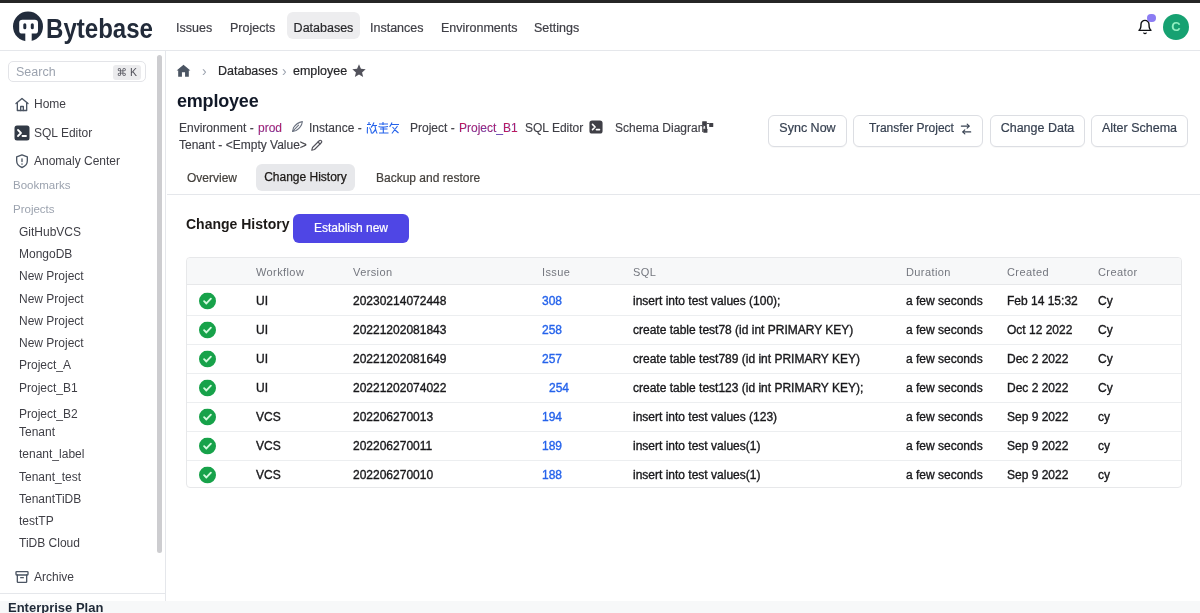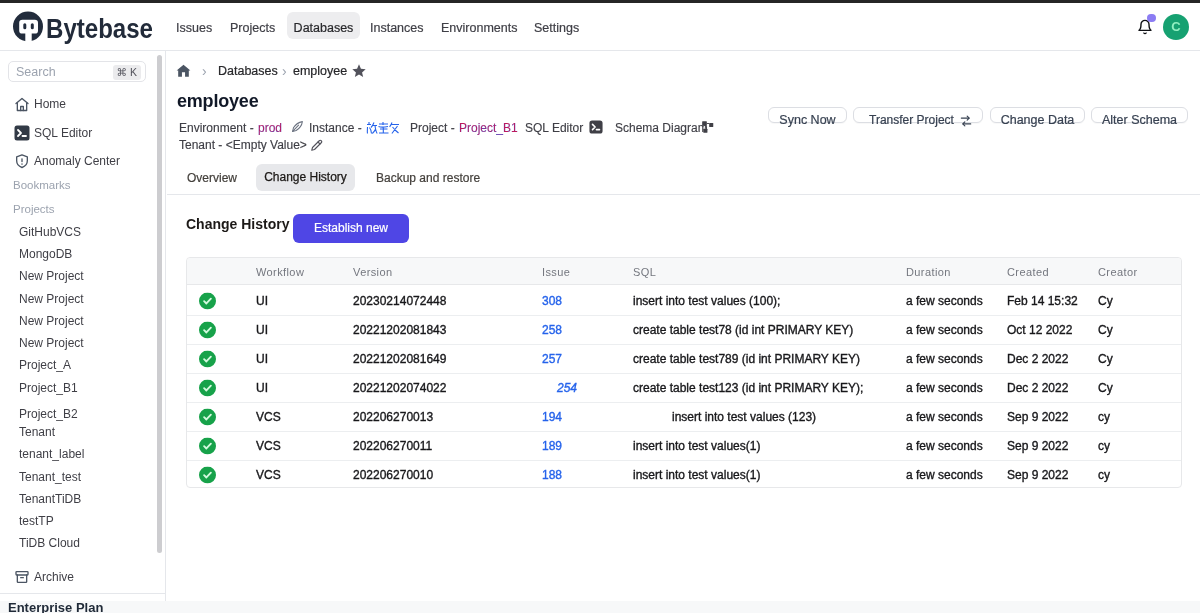--- a/index.html
+++ b/index.html
@@ -26,21 +26,21 @@
 #sb-scroll { position:absolute; left:157px; top:4px; width:4.5px; height:498px; background:#cdcdd0; border-radius:3px; }
 #sb-div { position:absolute; left:0; top:542px; width:166px; height:1px; background:#e5e7eb; }
 #eplan { position:absolute; left:8px; top:549px; font-size:13px; font-weight:700; color:#1f2937; z-index:6; }
 
 #main { position:absolute; left:167px; top:51px; width:1033px; height:562px; background:#fff; }
 .ctext { position:absolute; top:13px; font-size:12.5px; color:#27272a; -webkit-text-stroke:0.2px #27272a; }
 .csep { position:absolute; top:12px; font-size:14px; color:#9ca3af; }
 #title { position:absolute; left:10px; top:40px; font-size:18px; font-weight:700; color:#111827; letter-spacing:-0.2px; }
 .meta { position:absolute; font-size:12px; line-height:14px; color:#3f3f46; -webkit-text-stroke:0.15px #3f3f46; white-space:nowrap; }
 .blue { color:#be185d; -webkit-text-stroke:0.15px #2563eb; }
-.btn { position:absolute; top:56px; height:16px; border:1px solid #dcdee3; border-radius:6px; background:#fff; font-size:12.5px; color:#374151; -webkit-text-stroke:0.2px #374151; text-align:center; line-height:25px; box-shadow:0 1px 1px rgba(0,0,0,0.03); white-space:nowrap; }
+.btn { position:absolute; top:64px; height:32px; border:1px solid #dcdee3; border-radius:6px; background:#fff; font-size:12.5px; color:#374151; -webkit-text-stroke:0.2px #374151; text-align:center; line-height:25px; box-shadow:0 1px 1px rgba(0,0,0,0.03); white-space:nowrap; }
 .tab { position:absolute; top:116px; height:22px; line-height:22px; font-size:12px; color:#44403c; -webkit-text-stroke:0.2px #44403c; }
 #tab2 { position:absolute; left:89px; top:113px; width:99px; height:27px; background:#e7e8eb; border-radius:6px; text-align:center; line-height:27px; font-size:12px; color:#1c1917; -webkit-text-stroke:0.25px #1c1917; }
 #tabdiv { position:absolute; left:0; top:143px; width:1033px; height:1px; background:#e5e7eb; }
 
 #chtitle { position:absolute; left:19px; top:165px; font-size:14px; font-weight:700; color:#1c1917; }
 #chbtn { position:absolute; left:126px; top:163px; width:116px; height:29px; background:#4f46e5; border-radius:6px; color:#fff; font-size:12px; -webkit-text-stroke:0.2px #fff; text-align:center; line-height:29px; }
 
 #table { position:absolute; left:19px; top:206px; width:996px; height:231px; border:1px solid #e7e8ea; border-radius:4px; background:#fff; }
 #thead { position:absolute; left:0; top:0; width:994px; height:27px; background:#f7f8f9; border-bottom:1px solid #e7e8ea; border-radius:4px 4px 0 0; }
 .th { position:absolute; top:7.5px; font-size:11px; font-weight:500; color:#74777f; letter-spacing:0.4px; }
@@ -248,36 +248,36 @@
         <div class="cell" style="left:911px;">Cy</div>
       </div>
       <div class="rdiv" style="top: 115.21px;"></div>
       <div class="row" style="top: 115.21px; height: 29.07px;">
         <svg class="check" viewBox="0 0 20 20">
           <circle cx="10" cy="10" r="10" fill="#17a24a"></circle>
           <path d="M6 10.2l2.7 2.7 5.3-5.6" fill="none" stroke="#d3f9de" stroke-width="2.2" stroke-linecap="round" stroke-linejoin="round"></path>
         </svg>
         <div class="cell" style="left:69px;">UI</div>
         <div class="cell" style="left:166px;">20221202074022</div>
-        <div class="cell link" style="left:370px;font-style:italic;">254</div>
+        <div class="cell link" style="left:362px;">254</div>
         <div class="cell" style="left:446px;">create table test123 (id int PRIMARY KEY);</div>
         <div class="cell" style="left:719px;">a few seconds</div>
         <div class="cell" style="left:820px;">Dec 2 2022</div>
         <div class="cell" style="left:911px;">Cy</div>
       </div>
       <div class="rdiv" style="top: 144.28px;"></div>
       <div class="row" style="top: 144.28px; height: 29.07px;">
         <svg class="check" viewBox="0 0 20 20">
           <circle cx="10" cy="10" r="10" fill="#17a24a"></circle>
           <path d="M6 10.2l2.7 2.7 5.3-5.6" fill="none" stroke="#d3f9de" stroke-width="2.2" stroke-linecap="round" stroke-linejoin="round"></path>
         </svg>
         <div class="cell" style="left:69px;">VCS</div>
         <div class="cell" style="left:166px;">202206270013</div>
         <div class="cell link" style="left:355px;">194</div>
-        <div class="cell" style="left:446px;margin-left:39px;">insert into test values (123)</div>
+        <div class="cell" style="left:446px;">insert into test values (123)</div>
         <div class="cell" style="left:719px;">a few seconds</div>
         <div class="cell" style="left:820px;">Sep 9 2022</div>
         <div class="cell" style="left:911px;">cy</div>
       </div>
       <div class="rdiv" style="top: 173.35px;"></div>
       <div class="row" style="top: 173.35px; height: 29.07px;">
         <svg class="check" viewBox="0 0 20 20">
           <circle cx="10" cy="10" r="10" fill="#17a24a"></circle>
           <path d="M6 10.2l2.7 2.7 5.3-5.6" fill="none" stroke="#d3f9de" stroke-width="2.2" stroke-linecap="round" stroke-linejoin="round"></path>
         </svg>

